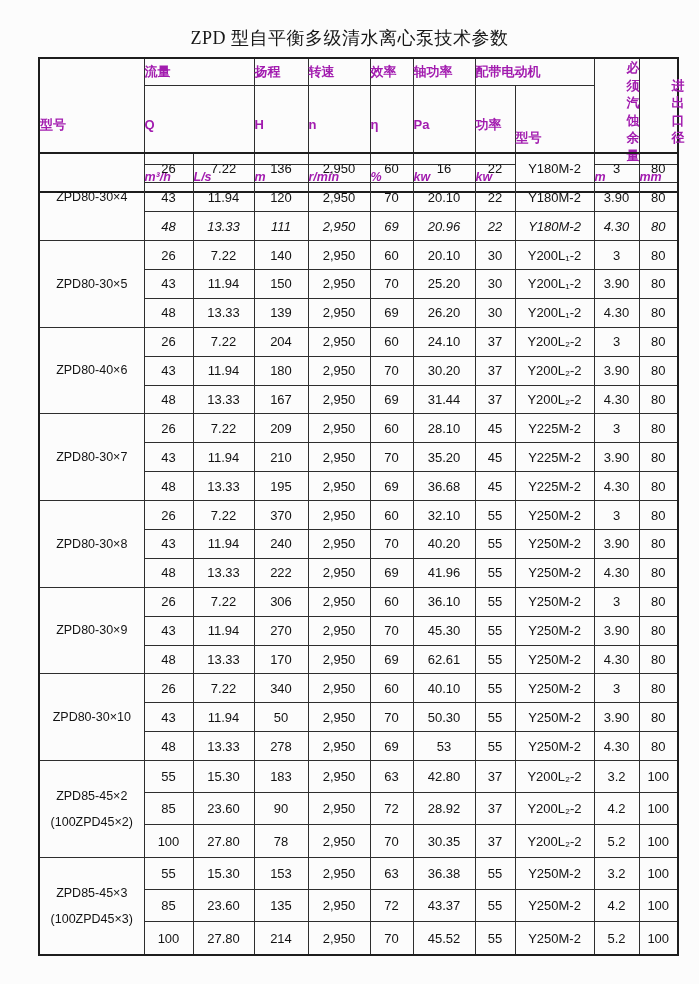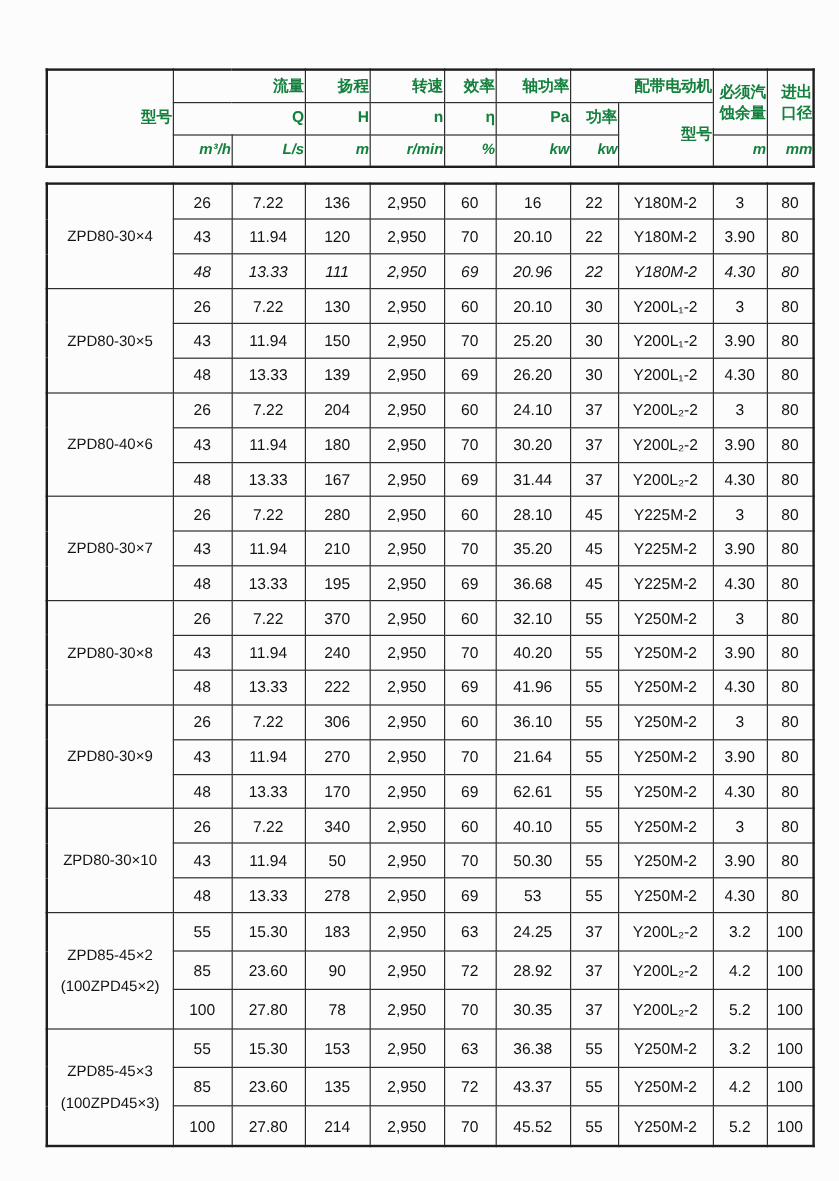--- a/index.html
+++ b/index.html
@@ -14,42 +14,43 @@
     font-size:18px; color:#161616; letter-spacing:0.5px; white-space:nowrap;
   }
   table { border-collapse:collapse; table-layout:fixed; }
   .htable {
     position:absolute; left:38px; top:57px; width:639px; height:81px;
     border:2px solid #1d1d1d;
   }
   .htable tr { height:27px; }
   .htable th {
     border:1px solid #2e2e2e; padding:0;
-    font-weight:bold; font-size:13px; color:#15803d;
-    text-align:right; vertical-align:middle; line-height:1.25;
+    font-weight:bold; font-size:13px; color:#a21caf;
+    text-align:left; vertical-align:middle; line-height:1.25;
   }
   .htable .unit { font-size:12.5px;font-style:italic; }
   .dtable {
     position:absolute; left:38px; top:152px; width:639px; height:804px;
     border:2px solid #1d1d1d;
   }
   .dtable td {
     border:1px solid #2e2e2e; padding:0;
     font-size:13px; color:#131313;
     text-align:center; vertical-align:middle;
   }
   .dtable .model-cell { font-size:12.5px; line-height:2.1; }
   .dtable tr.italic td { font-style:italic; }
-  .two-line div { line-height:1.35; }
+  .two-line div { line-height:1.35;padding-left:32px; }
 </style>
 </head>
 <body>
 
 <div class="page">
 
+  <div class="title">ZPD 型自平衡多级清水离心泵技术参数</div>
 
   <table class="htable">
     <colgroup>
       <col style="width:105px">
         <col style="width:49px">
         <col style="width:61px">
       <col style="width:54px">
         <col style="width:62px">
         <col style="width:43px">
       <col style="width:62px">
@@ -152,21 +153,21 @@
           <td>Y180M-2</td>
           <td>4.30</td>
           <td>80</td>
         </tr>
         <tr>
           <td rowspan="3" class="model-cell">
             <div>ZPD80-30×5</div>
           </td>
           <td>26</td>
           <td>7.22</td>
-          <td>130</td>
+          <td>140</td>
           <td>2,950</td>
           <td>60</td>
           <td>20.10</td>
           <td>30</td>
           <td>Y200L₁-2</td>
           <td>3</td>
           <td>80</td>
         </tr>
         <tr>
           <td>43</td>
@@ -230,21 +231,21 @@
           <td>Y200L₂-2</td>
           <td>4.30</td>
           <td>80</td>
         </tr>
         <tr>
           <td rowspan="3" class="model-cell">
             <div>ZPD80-30×7</div>
           </td>
           <td>26</td>
           <td>7.22</td>
-          <td>280</td>
+          <td>209</td>
           <td>2,950</td>
           <td>60</td>
           <td>28.10</td>
           <td>45</td>
           <td>Y225M-2</td>
           <td>3</td>
           <td>80</td>
         </tr>
         <tr>
           <td>43</td>
@@ -323,21 +324,21 @@
           <td>Y250M-2</td>
           <td>3</td>
           <td>80</td>
         </tr>
         <tr>
           <td>43</td>
           <td>11.94</td>
           <td>270</td>
           <td>2,950</td>
           <td>70</td>
-          <td>21.64</td>
+          <td>45.30</td>
           <td>55</td>
           <td>Y250M-2</td>
           <td>3.90</td>
           <td>80</td>
         </tr>
         <tr>
           <td>48</td>
           <td>13.33</td>
           <td>170</td>
           <td>2,950</td>
@@ -390,21 +391,21 @@
         <tr>
           <td rowspan="3" class="model-cell">
             <div>ZPD85-45×2</div>
             <div>(100ZPD45×2)</div>
           </td>
           <td>55</td>
           <td>15.30</td>
           <td>183</td>
           <td>2,950</td>
           <td>63</td>
-          <td>24.25</td>
+          <td>42.80</td>
           <td>37</td>
           <td>Y200L₂-2</td>
           <td>3.2</td>
           <td>100</td>
         </tr>
         <tr>
           <td>85</td>
           <td>23.60</td>
           <td>90</td>
           <td>2,950</td>

